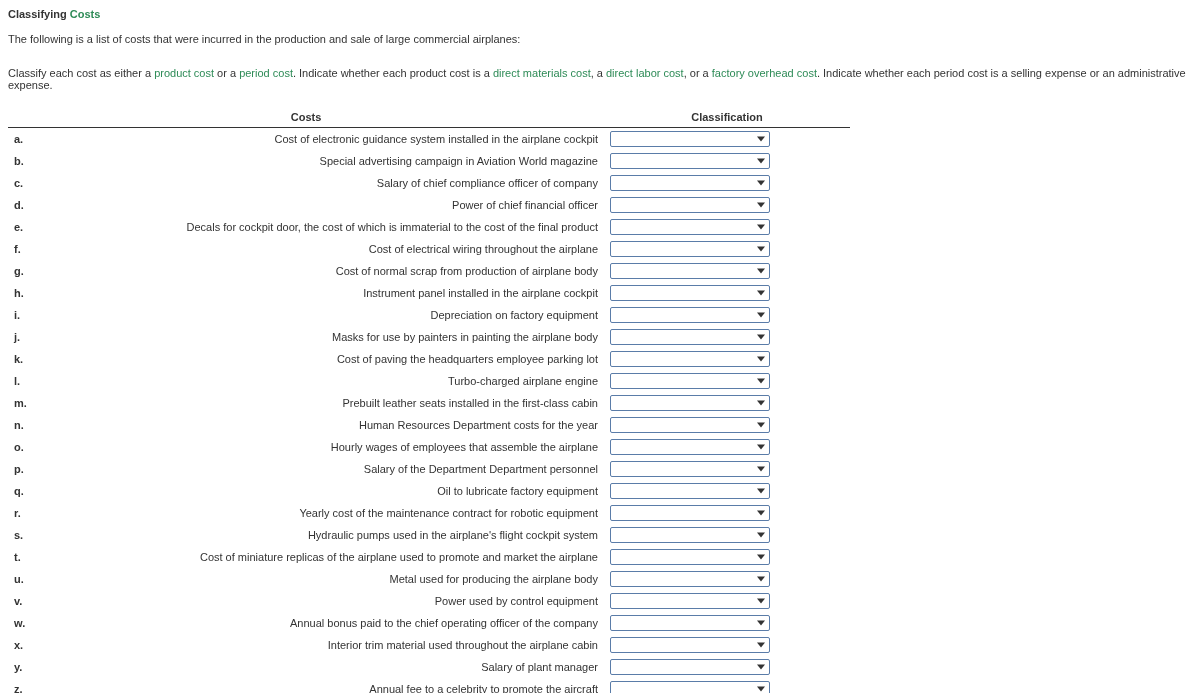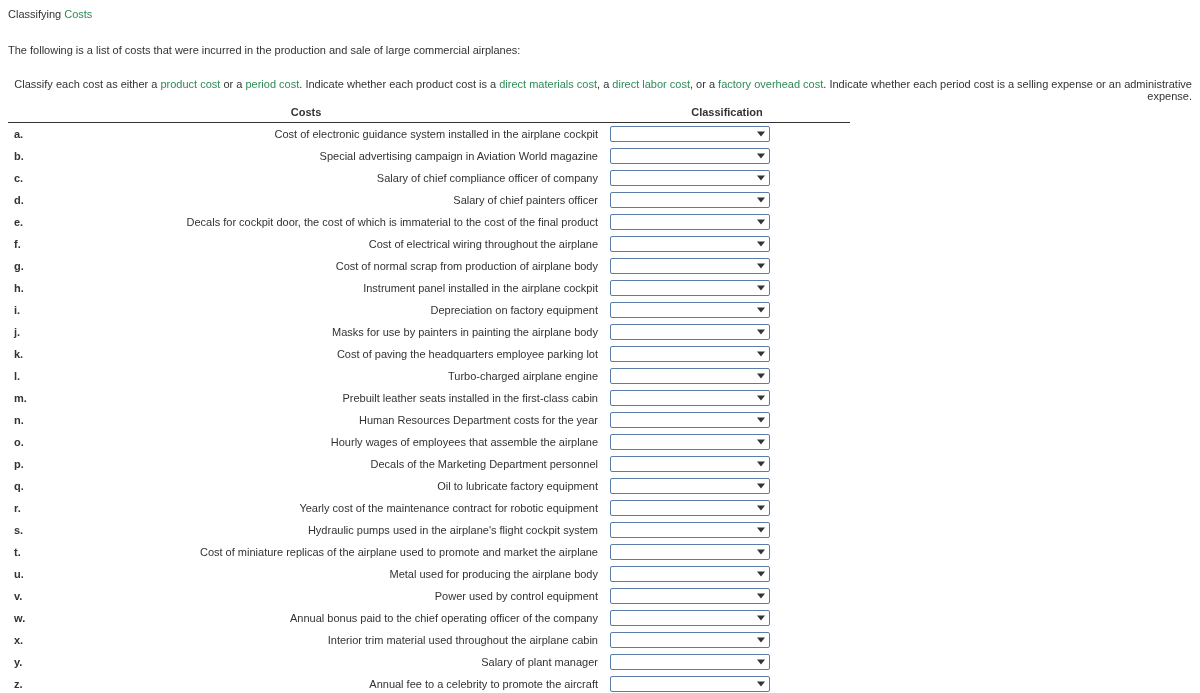--- a/index.html
+++ b/index.html
@@ -4,32 +4,32 @@
 <style>
   body {
     font-family: Arial, sans-serif;
     font-size: 11px;
     color: #333;
     margin: 0;
     padding: 8px;
     background: #fff;
   }
   .title {
-    margin-bottom: 24px;
+    margin-bottom: 13px;
+    font-weight: bold;
   }
   .title .black { color: #333; }
   .title .green { color: #2e8b57; }
   .intro {
     margin-bottom: 22px;
     color: #333;
   }
   .instructions {
-    margin-bottom: 0;
-    color: #333;
-    text-align: right;
+    margin-bottom: 16px;
+    color: #333;
   }
   .instructions .green { color: #2e8b57; }
   table {
     border-collapse: collapse;
     width: auto;
   }
   thead th {
     font-weight: bold;
     text-align: center;
     padding: 4px 8px;
@@ -112,21 +112,21 @@
       </tr>
       <tr>
         <td class="letter">c.</td>
         <td class="desc">Salary of chief compliance officer of company</td>
         <td>
           <div class="dropdown"></div>
         </td>
       </tr>
       <tr>
         <td class="letter">d.</td>
-        <td class="desc">Salary of chief painters officer</td>
+        <td class="desc">Power of chief financial officer</td>
         <td>
           <div class="dropdown"></div>
         </td>
       </tr>
       <tr>
         <td class="letter">e.</td>
         <td class="desc">Decals for cockpit door, the cost of which is immaterial to the cost of the final product</td>
         <td>
           <div class="dropdown"></div>
         </td>
@@ -196,21 +196,21 @@
       </tr>
       <tr>
         <td class="letter">o.</td>
         <td class="desc">Hourly wages of employees that assemble the airplane</td>
         <td>
           <div class="dropdown"></div>
         </td>
       </tr>
       <tr>
         <td class="letter">p.</td>
-        <td class="desc">Decals of the Marketing Department personnel</td>
+        <td class="desc">Salary of the Department Department personnel</td>
         <td>
           <div class="dropdown"></div>
         </td>
       </tr>
       <tr>
         <td class="letter">q.</td>
         <td class="desc">Oil to lubricate factory equipment</td>
         <td>
           <div class="dropdown"></div>
         </td>

